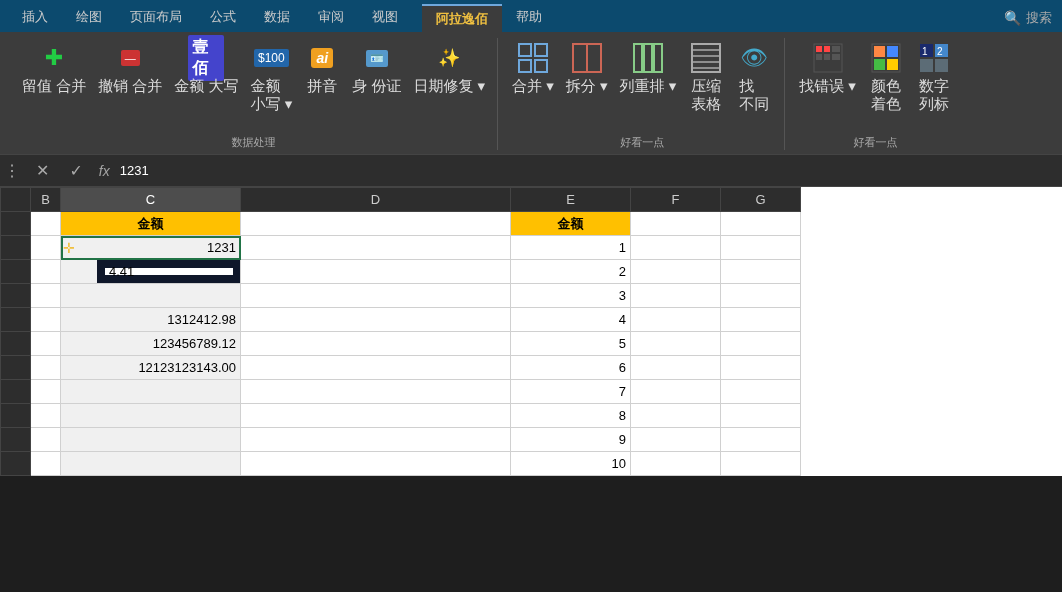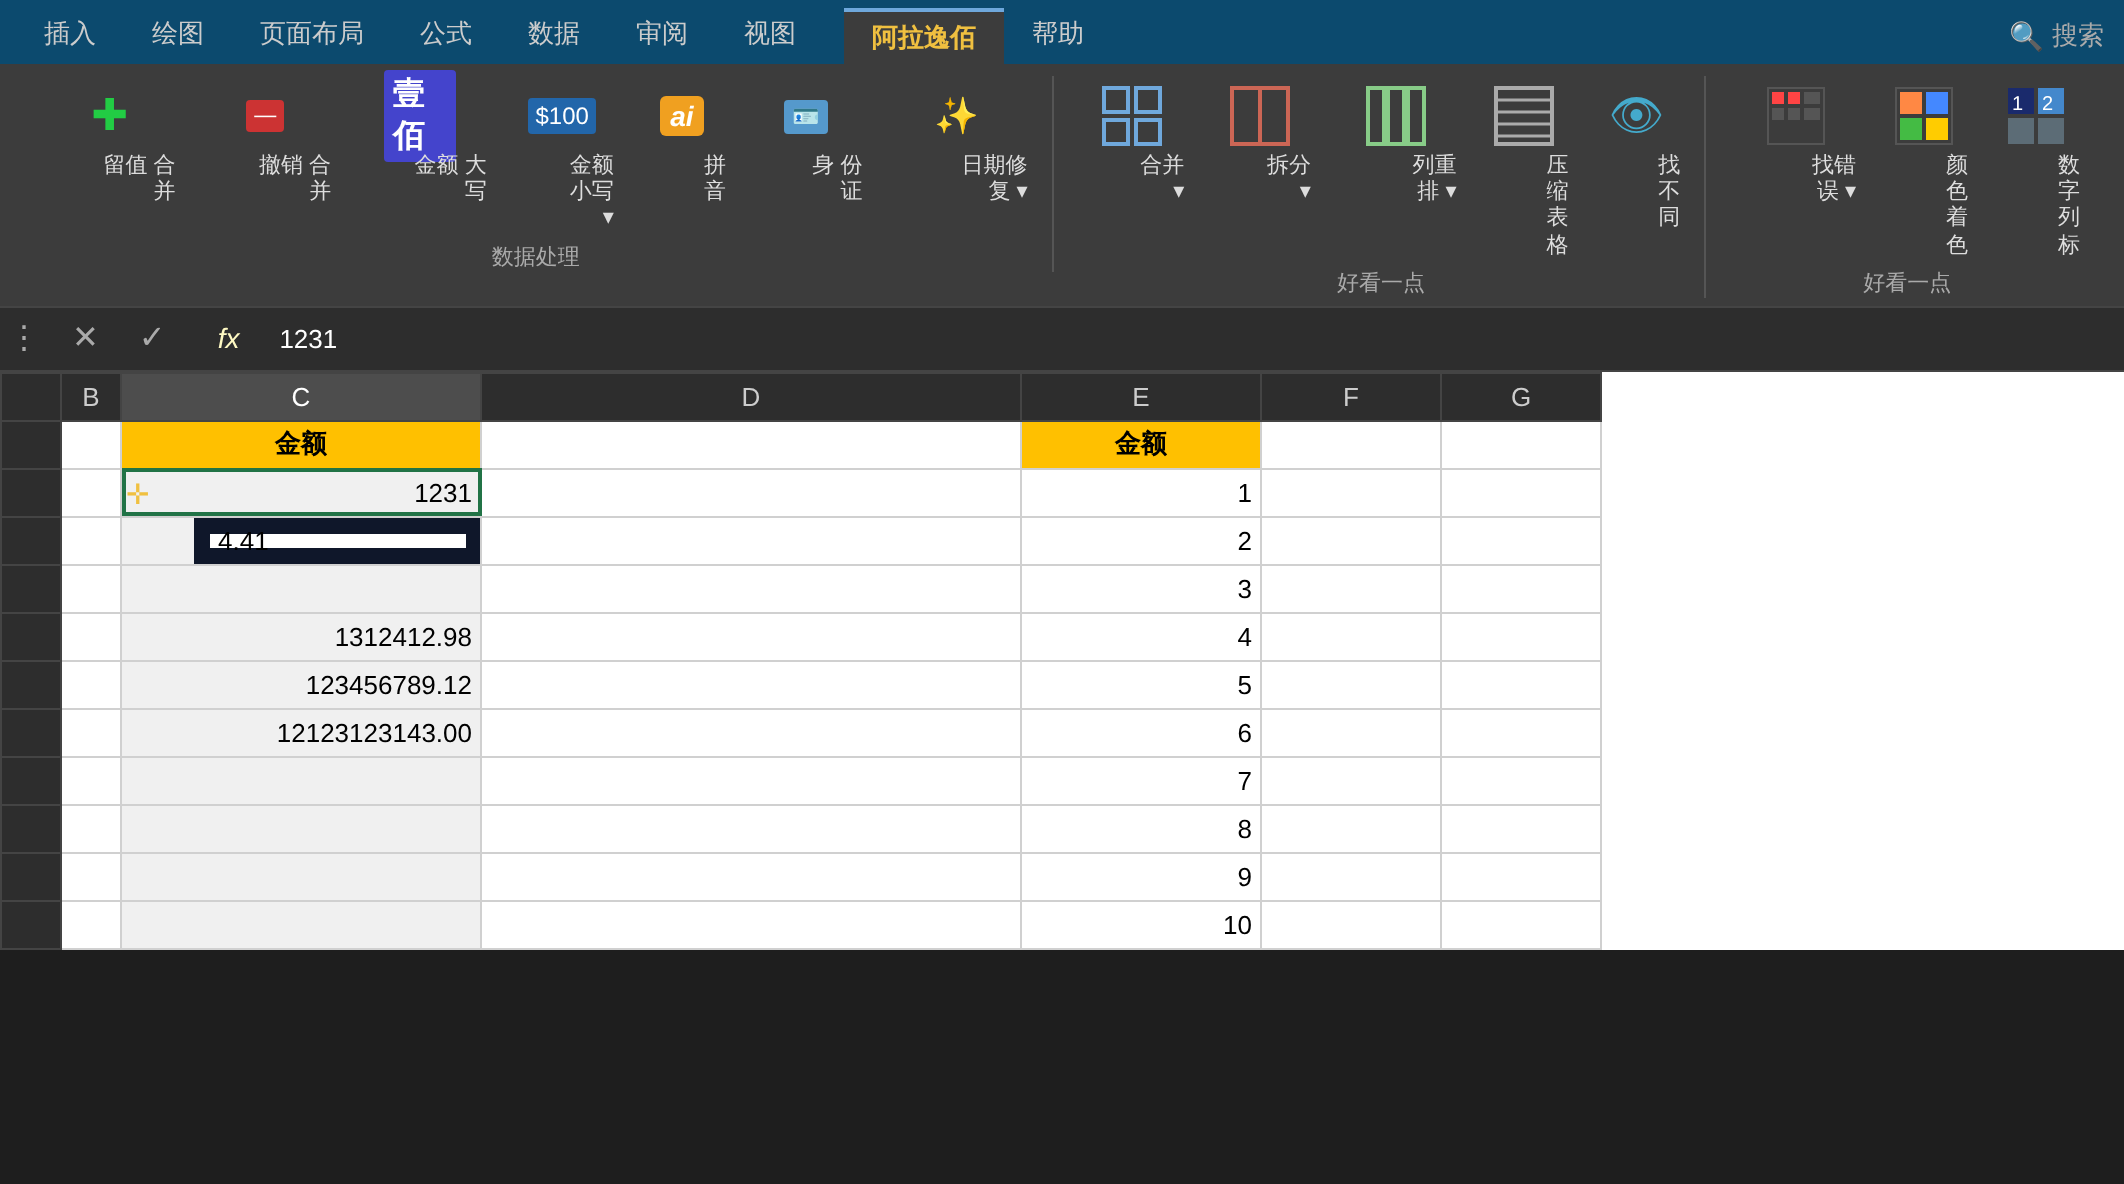--- a/index.html
+++ b/index.html
@@ -8,31 +8,31 @@
     
     .ribbon { background: #0c4a6e; border-bottom: 1px solid #444; padding: 4px 0 0 0; }
     .ribbon-tabs { display: flex; padding-left: 8px; }
     .ribbon-tab { padding: 4px 14px; font-size: 13px; cursor: pointer; color: #ccc; }
     .ribbon-tab.active { color: #fff; background: #3c3c3c; border-top: 2px solid #6fa8dc; }
     .ribbon-tab.highlight { color: #f0c040; font-weight: bold; margin-left: 10px; }
 
     .ribbon-content { background: #3c3c3c; padding: 6px 10px 4px 10px; display: flex; align-items: flex-start; gap: 2px; }
     .ribbon-group { display: flex; flex-direction: column; align-items: center; border-right: 1px solid #555; padding: 0 8px; min-width: 60px; }
     .ribbon-group-items { display: flex; align-items: flex-start; gap: 4px; }
-    .ribbon-group-label { font-size: 11px; color: #aaa; margin-top: 2px; text-align: center; }
+    .ribbon-group-label { font-size: 11px; color: #aaa; margin-top: 20px; text-align: center; }
     .ribbon-btn { display: flex; flex-direction: column; align-items: center; cursor: pointer; padding: 2px 4px; border-radius: 3px; min-width: 40px; }
     .ribbon-btn .icon { width: 36px; height: 36px; display: flex; align-items: center; justify-content: center; font-size: 20px; }
-    .ribbon-btn .label { font-size: 11px; color: #ddd; text-align: right; line-height: 1.2; margin-top: 1px; margin-left: 29px; }
+    .ribbon-btn .label { font-size: 15px; color: #ddd; text-align: left; line-height: 1.2; margin-top: 1px; }
 
     
     .formula-bar { background: #2d2d2d; border-bottom: 1px solid #444; display: flex; align-items: center; padding: 2px 4px; height: 32px; }
     .formula-bar-dots { color: #aaa; margin-right: 6px; font-size: 16px; cursor: pointer; }
     .formula-bar-cancel { color: #aaa; margin: 0 4px; font-size: 16px; cursor: pointer; padding: 2px 6px; }
     .formula-bar-check { color: #aaa; margin: 0 4px; font-size: 16px; cursor: pointer; padding: 2px 6px; }
-    .formula-bar-fx { color: #fef9c3; margin: 0 16px; font-size: 14px; font-style: italic; }
+    .formula-bar-fx { color: #a3a3a3; margin: 0 6px; font-size: 14px; font-style: italic; }
     .formula-bar-input { flex: 1; background: #2d2d2d; border: none; color: #fff; font-size: 13px; outline: none; padding: 0 4px; }
 
     
     .spreadsheet { overflow: auto; background: #fff; }
     table { border-collapse: collapse; table-layout: fixed; }
     th, td { border: 1px solid #d0d0d0; color: #000; font-size: 13px; white-space: nowrap; overflow: hidden; }
     
     .col-header { background: #2d2d2d; color: #ccc; text-align: center; font-weight: normal; height: 24px; padding: 0; font-size: 13px; border: 1px solid #444; }
     .row-header { background: #2d2d2d; color: #ccc; text-align: center; font-weight: normal; width: 30px; min-width: 30px; border: 1px solid #444; }
     

